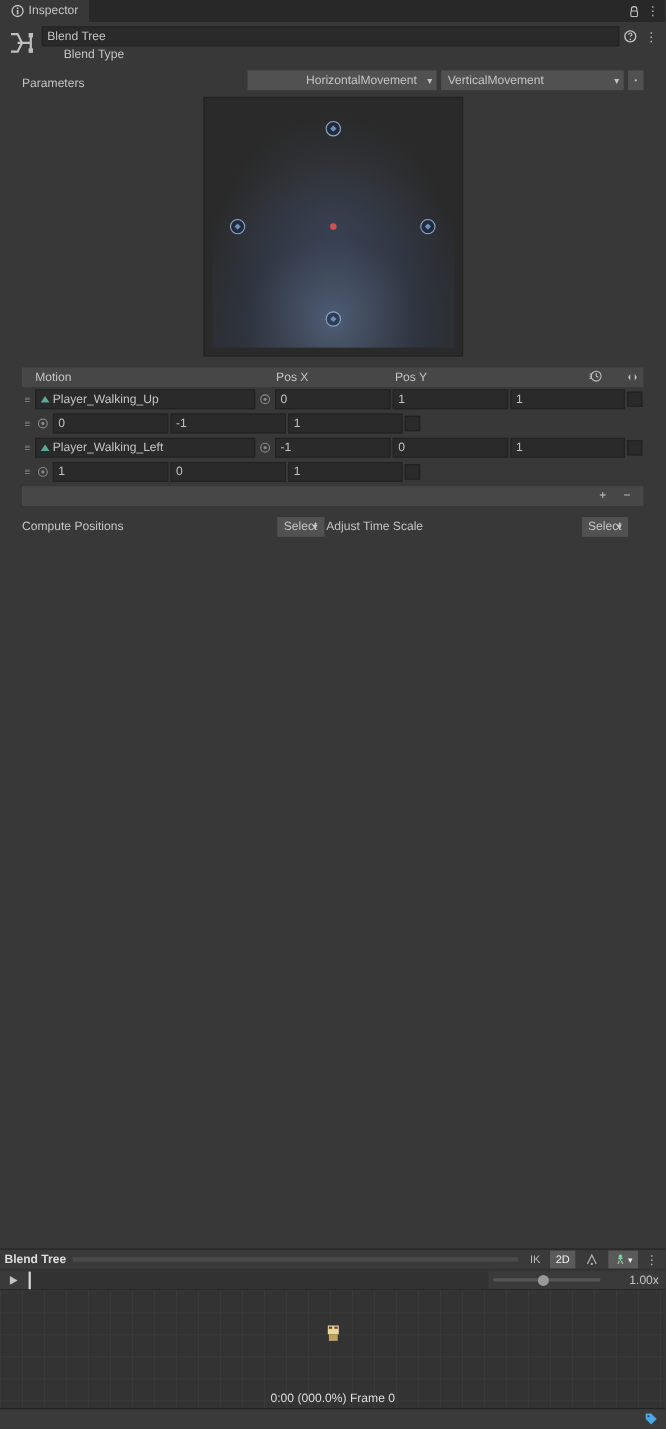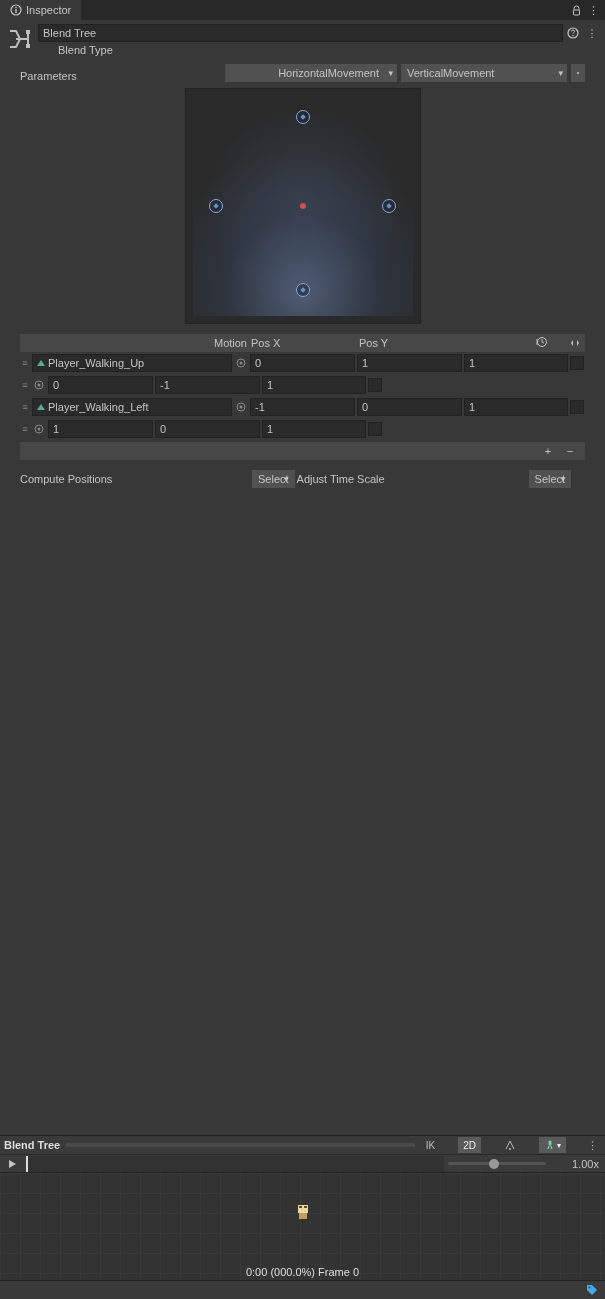--- a/index.html
+++ b/index.html
@@ -36,21 +36,21 @@
 .blend-graph { width: 236px; height: 236px; background: #2a2a2a; position: relative; border: 1px solid #222; }
 .radial { position: absolute; left: 50%; top: 50%; width: 220px; height: 220px; transform: translate(-50%,-50%); background: radial-gradient(circle at 50% 90%, rgba(120,150,200,0.45) 0%, rgba(60,80,120,0.25) 35%, rgba(42,42,42,0) 65%); pointer-events:none; }
 .radial2 { position: absolute; left: 50%; top: 50%; width: 240px; height: 240px; transform: translate(-50%,-50%); background: radial-gradient(circle at 50% 50%, rgba(90,110,150,0.25) 0%, rgba(42,42,42,0) 60%); pointer-events:none;}
 .node { position: absolute; width: 14px; height: 14px; border-radius: 50%; border: 1px solid #8aa8d8; background: rgba(30,40,60,0.6); display: flex; align-items: center; justify-content: center; transform: translate(-50%,-50%); }
 .node-inner { width: 4px; height: 4px; background: #6a90c0; transform: rotate(45deg); }
 .red-dot { position: absolute; width: 6px; height: 6px; background: #d05050; border-radius: 50%; transform: translate(-50%,-50%); }
 
 
 .motion-table { margin: 8px 20px 0 20px; }
 .mt-header { display: flex; background: #474747; height: 18px; align-items: center; font-size: 11px; }
-.mt-col-motion { flex: 0 0 227px; padding-left: 22px; text-align: right; }
+.mt-col-motion { flex: 0 0 227px; padding-left: 12px; }
 .mt-col-posx { flex: 0 0 108px; padding-left: 4px;}
 .mt-col-posy { flex: 0 0 108px; padding-left: 4px;}
 .mt-col-speed { flex: 0 0 106px; text-align: right; padding-right: 22px;}
 .mt-col-mirror { flex: 0 0 16px; text-align: center; }
 .mt-rows { display: flex; flex-direction: column; }
 .mt-row { display: flex; align-items: center; height: 22px; gap: 2px; }
 .drag-handle { width: 10px; color: #888; text-align: center; font-size: 9px; line-height: 8px; }
 .motion-field { flex: 0 0 200px; background: #2a2a2a; border: 1px solid #222; height: 18px; display: flex; align-items: center; padding: 0 4px; gap: 3px; }
 .motion-tri { width: 0; height: 0; border-left: 4px solid transparent; border-right: 4px solid transparent; border-bottom: 6px solid #5aa898; }
 .picker { width: 14px; height: 18px; display: flex; align-items: center; justify-content: center; color: #888; }
@@ -67,21 +67,21 @@
 .select-dd { flex: 1; background: #515151; height: 18px; display: flex; align-items: center; padding: 0 6px; position: relative; }
 .select-dd::after { content: "▾"; position: absolute; right: 6px; font-size: 9px; }
 
 
 .fill { flex: 1; }
 
 
 .preview-header { height: 20px; background: #3a3a3a; border-top: 1px solid #222; border-bottom: 1px solid #2a2a2a; display: flex; align-items: center; padding: 0 4px; }
 .preview-title { font-weight: bold; color: #ddd; }
 .preview-slider { flex: 1; height: 4px; background: #4a4a4a; margin: 0 6px; position: relative; }
-.preview-btns { display: flex; gap: 18px; align-items: center; }
+.preview-btns { display: flex; gap: 4px; align-items: center; }
 .pbtn { background: #3a3a3a; padding: 1px 5px; display: flex; align-items: center; height: 16px; font-size: 10px; color: #bbb; }
 .pbtn.active { background: #5a5a5a; color: #eee; }
 .dots { color: #bbb; padding: 0 3px; }
 
 
 .playbar { height: 18px; background: #3a3a3a; border-bottom: 1px solid #222; display: flex; align-items: center; padding: 0 2px; gap: 4px; }
 .play-btn { width: 20px; height: 16px; display: flex; align-items: center; justify-content: center; }
 .scrub { flex: 1; height: 16px; background: #323232; position: relative; }
 .scrub-marker { position: absolute; left: 0; top: 0; width: 2px; height: 16px; background: #ddd; }
 .speed-slider { width: 98px; height: 16px; display: flex; align-items: center; position: relative; }

